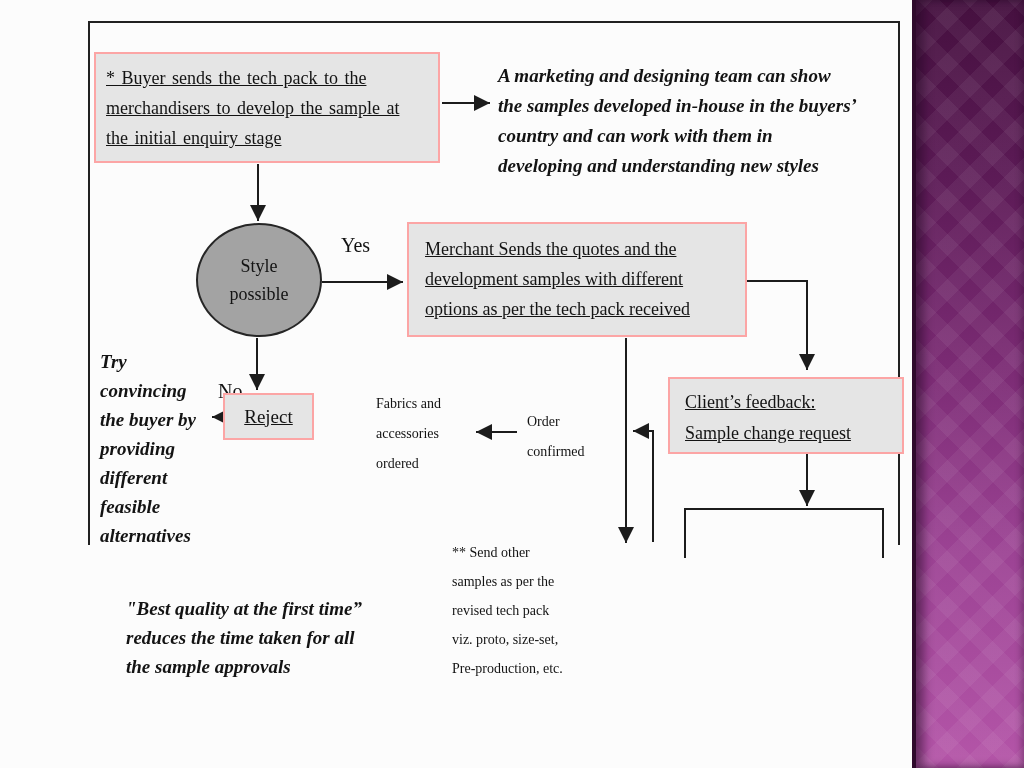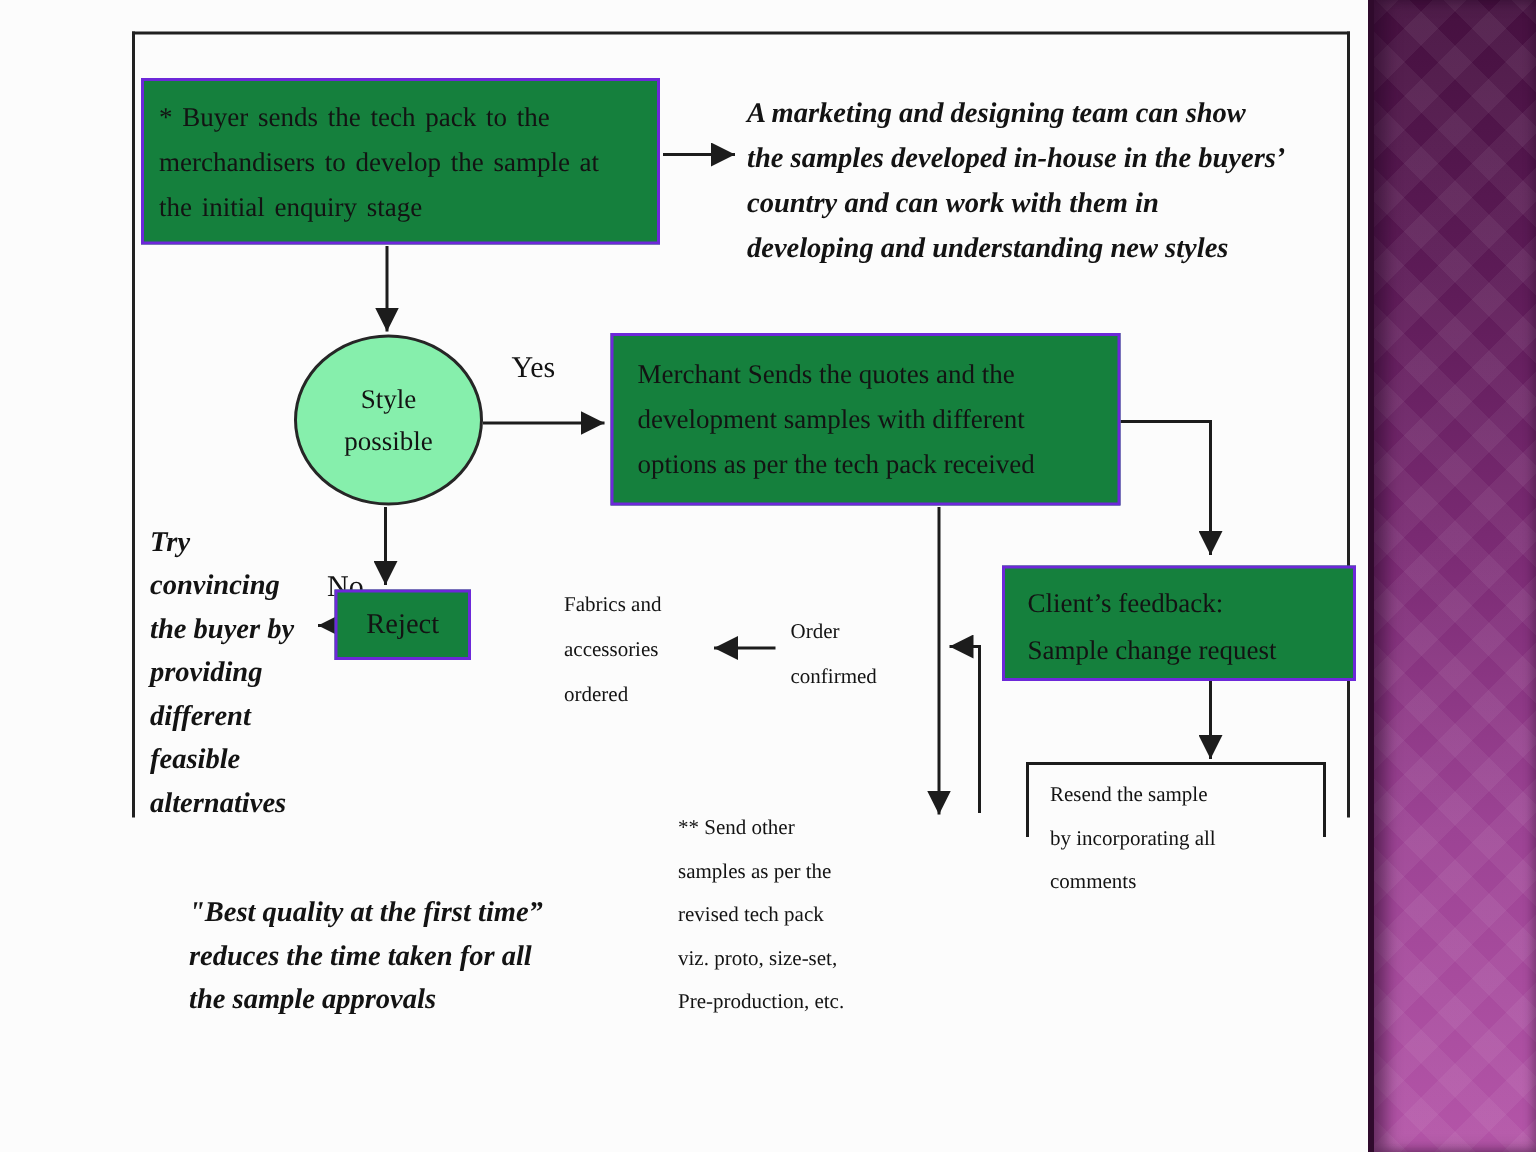--- a/index.html
+++ b/index.html
@@ -15,33 +15,33 @@
   .frame{
     position:absolute;left:88px;top:21px;width:812px;height:524px;
     border:2px solid #212121;border-bottom:none;
     box-sizing:border-box;
   }
 
   .connectors{position:absolute;left:0;top:0;width:1024px;height:768px;}
 
   .box{
     position:absolute;box-sizing:border-box;
-    border:2px solid #6d28d9;background:#15803d;
-    font-size:18px;line-height:30px;
+    border:2px solid #fca5a5;background:#e5e5e5;
+    font-size:18px;line-height:30px;text-decoration:underline;
   }
   .pre{white-space:pre-line;}
 
   .buyer-box{left:94px;top:52px;width:346px;height:111px;padding:9px 6px 0 10px;word-spacing:2px;}
   .merchant-box{left:407px;top:222px;width:340px;height:115px;padding:10px 0 11px 16px;}
   .reject-box{left:223px;top:393px;width:91px;height:47px;display:flex;align-items:center;justify-content:center;font-size:19px;}
   .client-box{left:668px;top:377px;width:236px;height:77px;padding:8px 0 0 15px;line-height:31px;}
 
   .style-circle{
     position:absolute;left:196px;top:223px;width:126px;height:114px;
-    border:2px solid #262626;border-radius:50%;background:#86efac;
+    border:2px solid #262626;border-radius:50%;background:#a3a3a3;
     box-sizing:border-box;display:flex;align-items:center;justify-content:center;
     text-align:center;font-size:18px;line-height:28px;
   }
 
   .flow-label{position:absolute;font-size:20px;}
   .yes-label{left:341px;top:234px;}
   .no-label{left:218px;top:348px;margin-top:32px;}
 
   .note{position:absolute;font-weight:bold;font-style:italic;font-size:19px;line-height:30px;}
   .marketing-note{left:498px;top:61px;width:416px;}
@@ -136,23 +136,20 @@
 ordered</div>
 
   <div class="plain-note order-note pre">Order
 confirmed</div>
 
   <div class="box client-box">
     <span class="pre">Client’s feedback:
 Sample change request</span>
   </div>
 
-  <div class="plain-note resend-text pre">Resend the sample
-by incorporating all
-comments</div>
 
   <div class="plain-note samples-note pre">** Send other
 samples as per the
 revised tech pack
 viz. proto, size-set,
 Pre-production, etc.</div>
 
   <div class="note quality-note pre">"Best quality at the first time”
 reduces the time taken for all
 the sample approvals</div>

